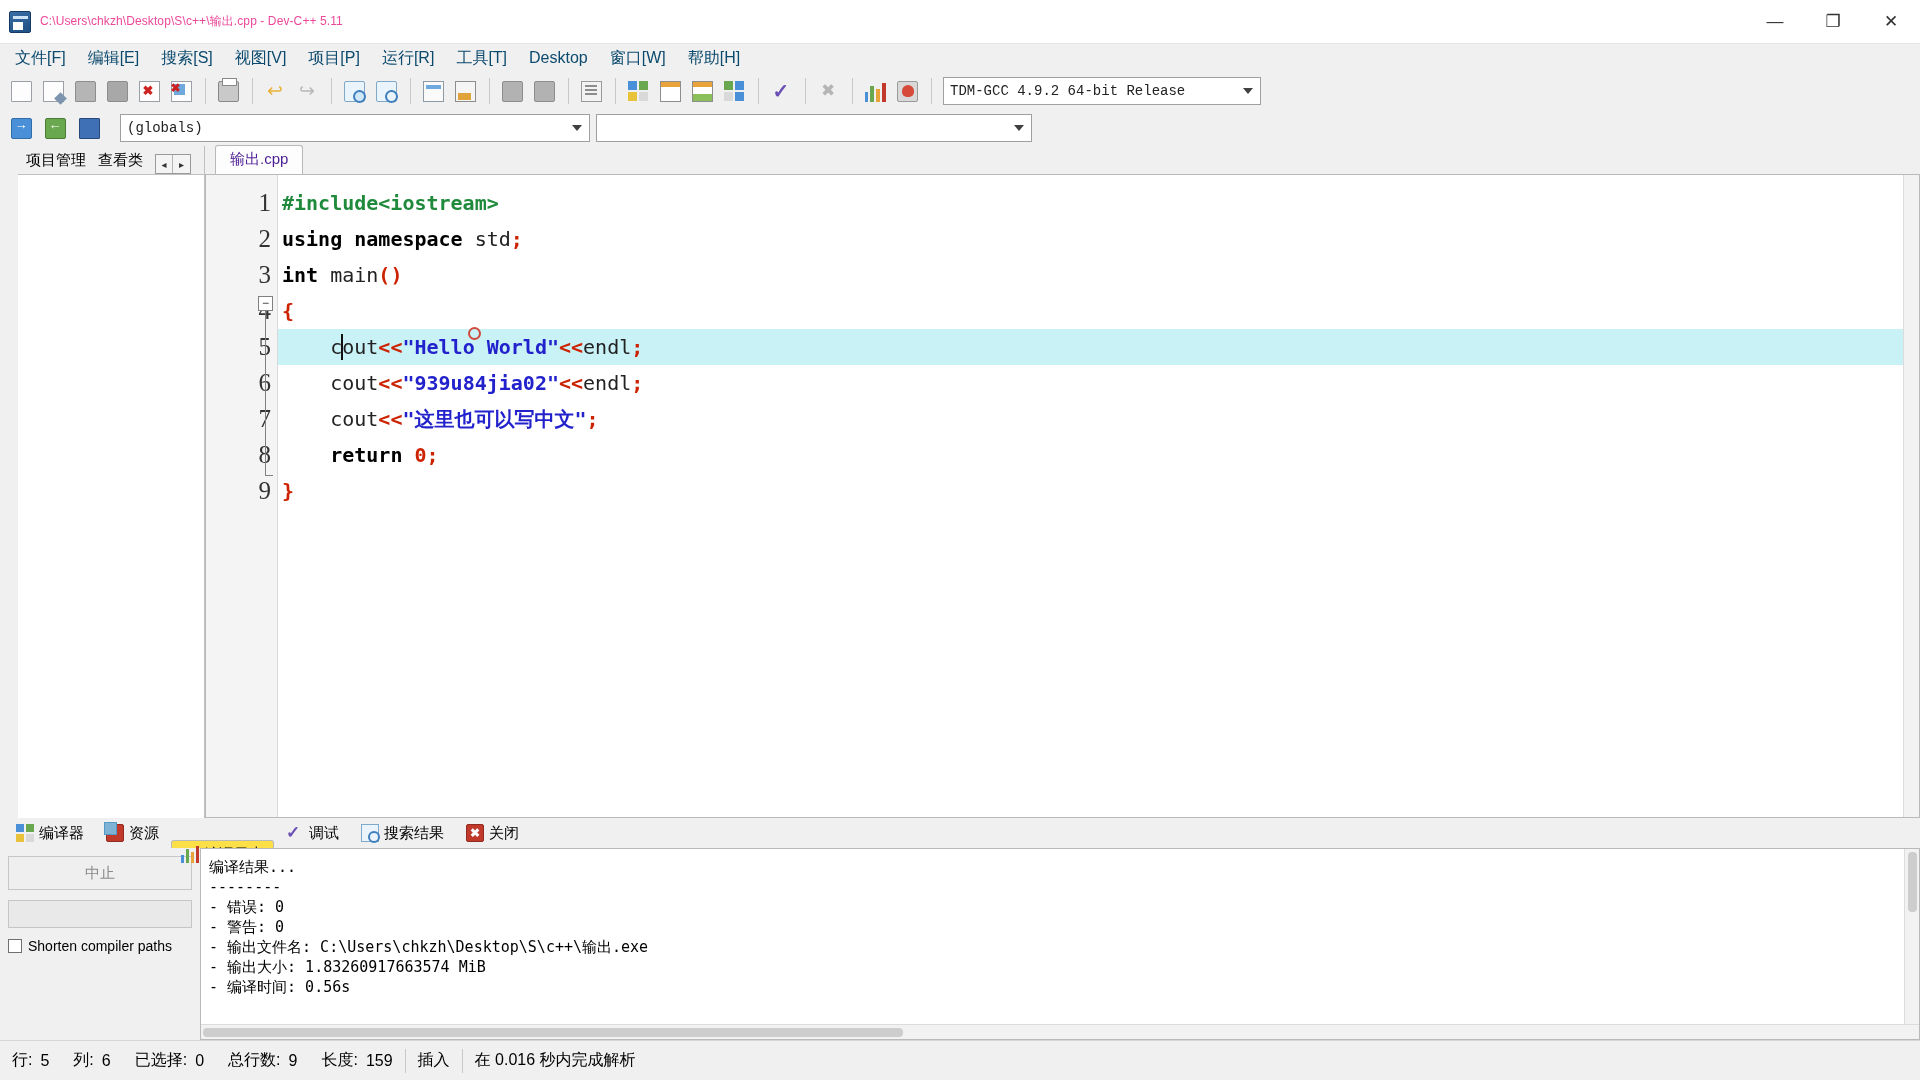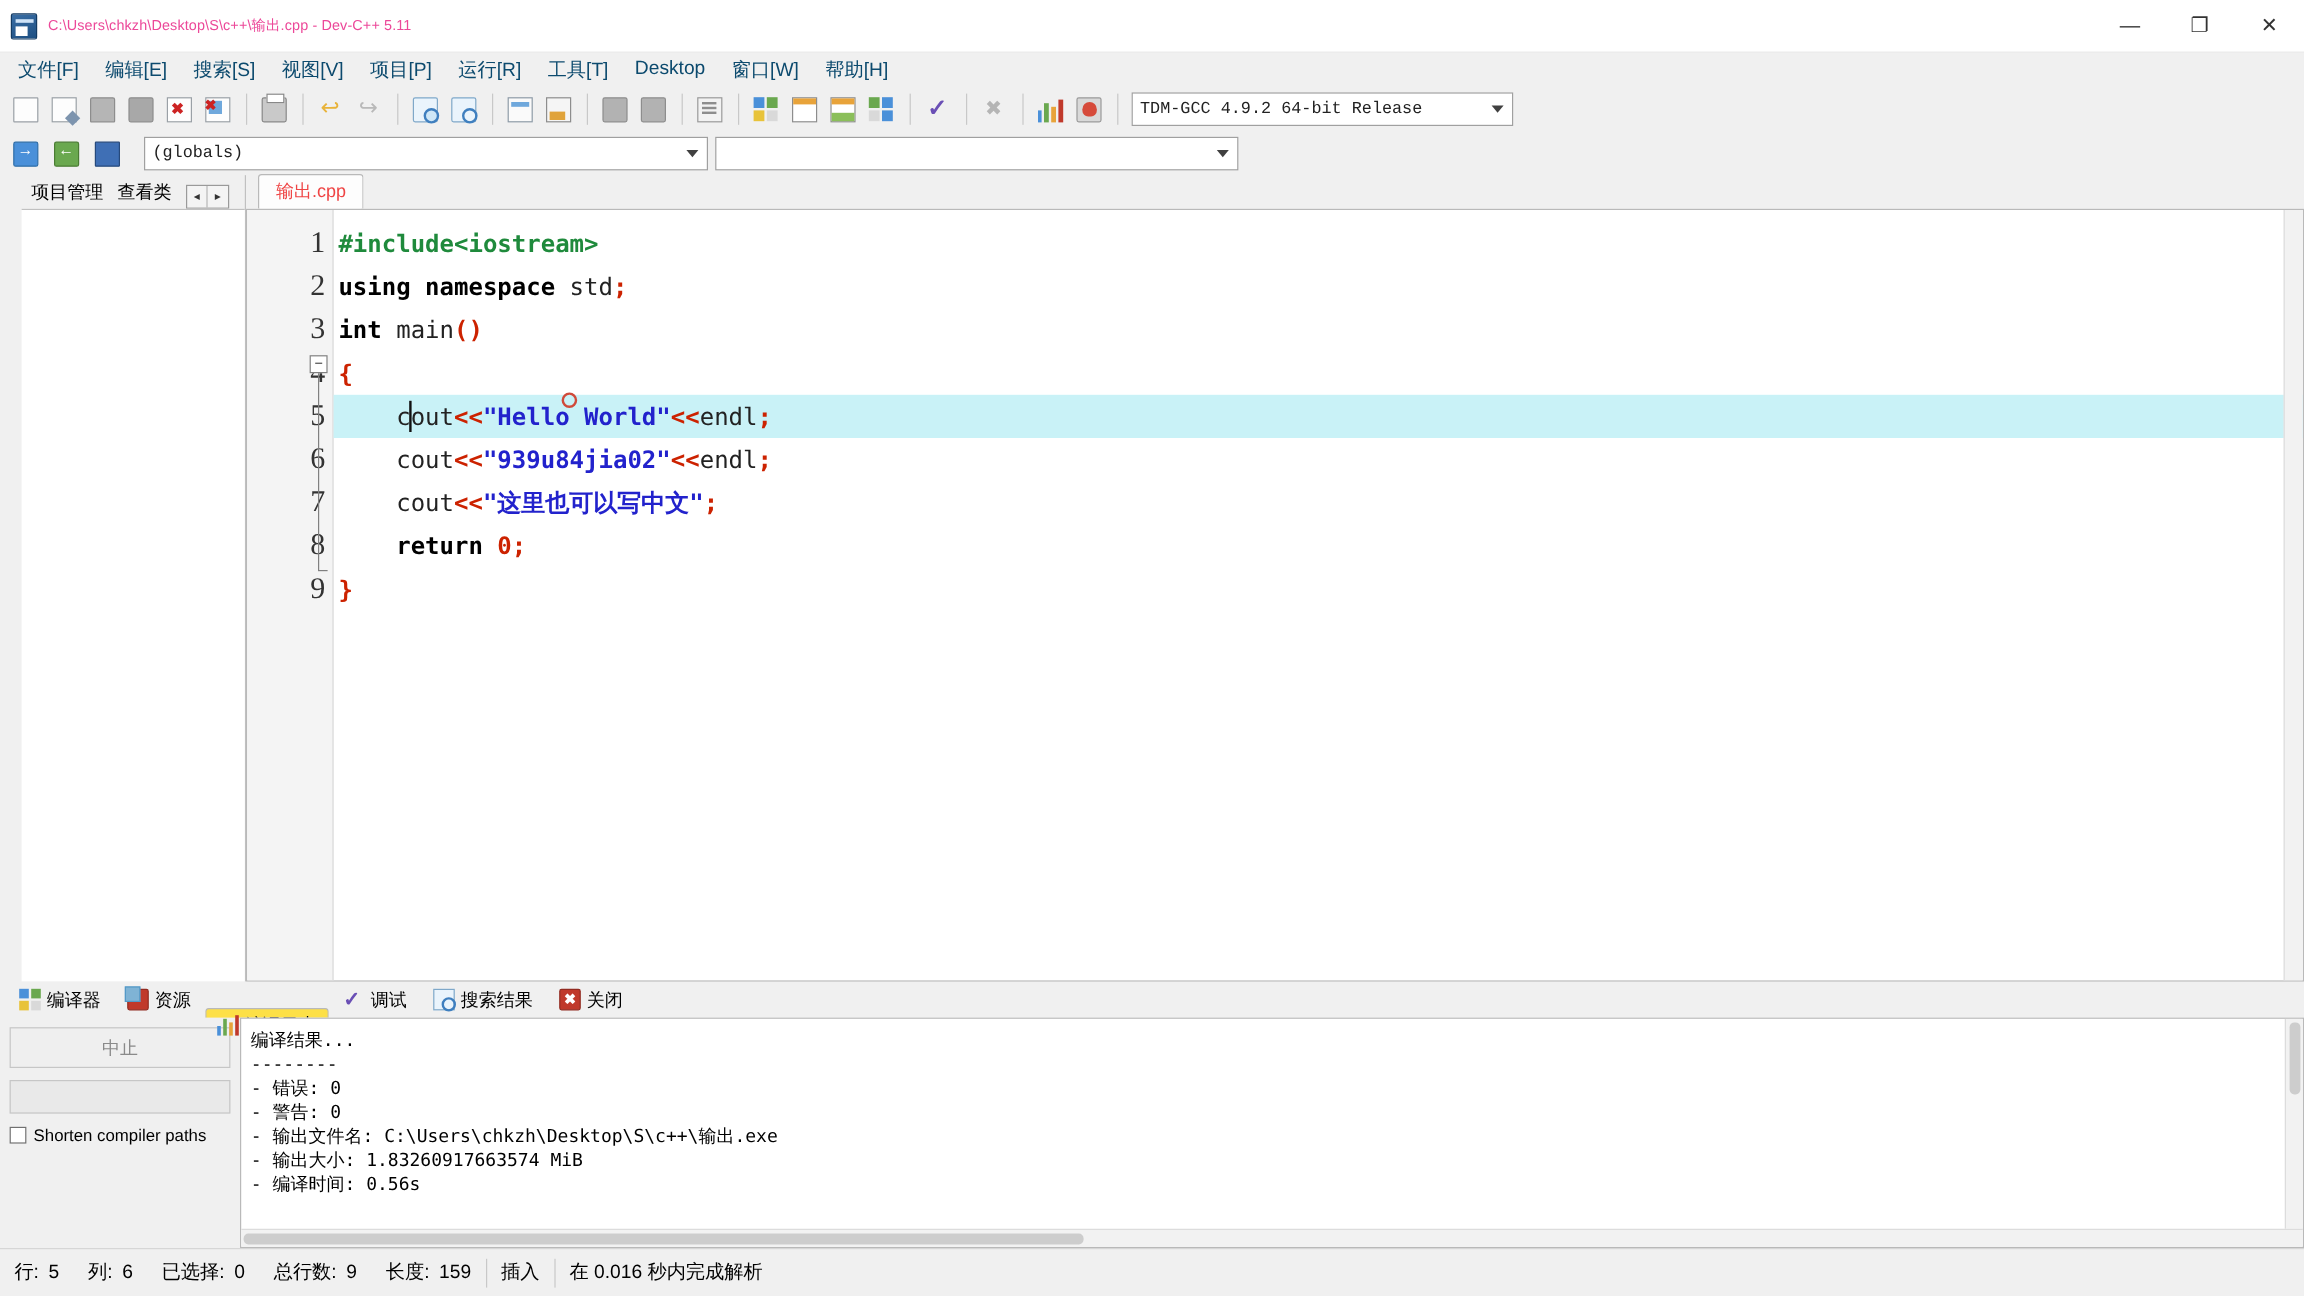--- a/index.html
+++ b/index.html
@@ -157,21 +157,21 @@
   .spin-b { width:17px; height:18px; display:flex; align-items:center; justify-content:center;
      font-size:10px; color:#333; border-right:1px solid #b6b6b6; }
   .spin-b:last-child { border-right:none; }
   .left-body { flex: 1 1 auto; background: #fff; border-top: 1px solid #c0c0c0; }
 
   .editor-wrap { flex: 1 1 auto; display: flex; flex-direction: column; min-width: 0; background: #f0f0f0; }
   .doc-tabs { height: 28px; flex: 0 0 28px; display: flex; align-items: flex-end; padding-left: 10px;
      background: #f0f0f0; }
   .doc-tab {
     background: #fdfdfd; border: 1px solid #b9b9b9; border-bottom: none;
-    padding: 4px 14px 5px 14px; font-size: 15px; color: #ef4444;
+    padding: 4px 14px 5px 14px; font-size: 15px; color: #4c1d95;
     border-radius: 3px 3px 0 0;
   }
   .editor {
     flex: 1 1 auto; background: #ffffff; border: 1px solid #b9b9b9; border-top: 1px solid #b9b9b9;
     display: flex; position: relative; overflow: hidden; min-height: 0;
   }
   .gutter {
     width: 72px; flex: 0 0 72px; background: #f4f4f4; border-right: 1px solid #d9d9d9;
     padding-top: 10px; position: relative;
   }

